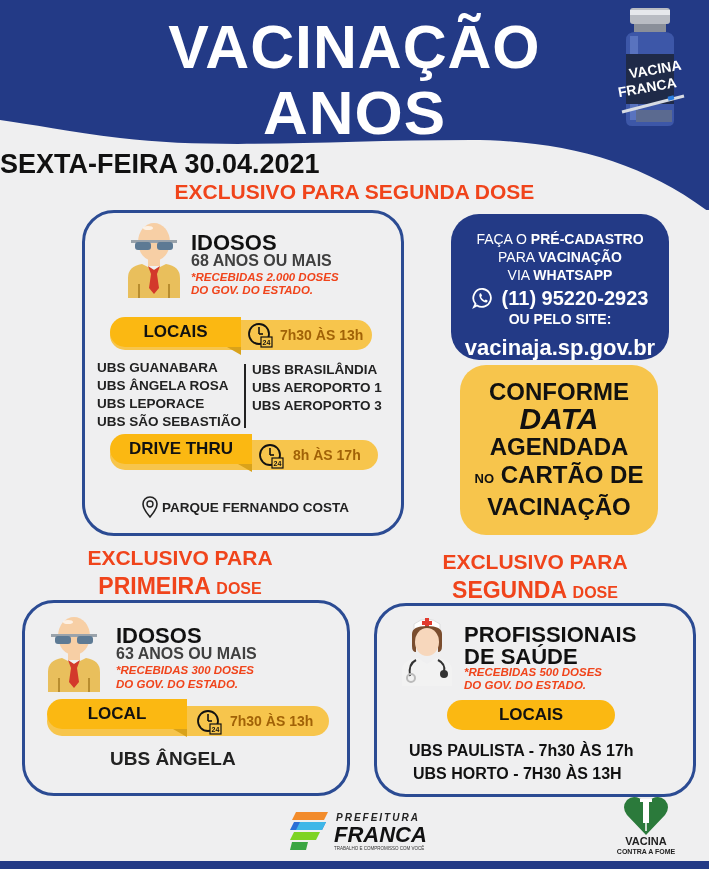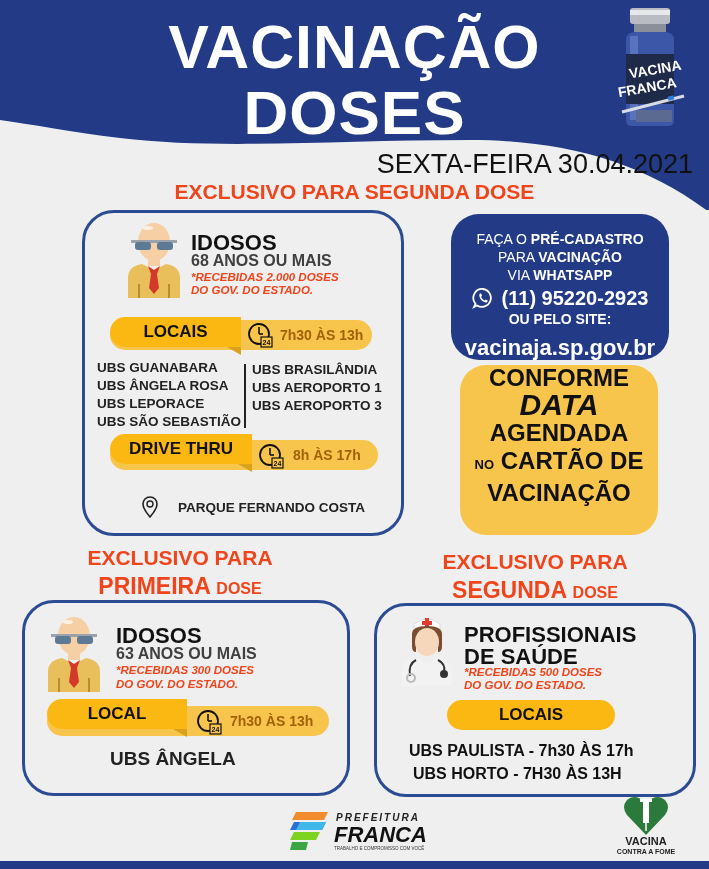--- a/index.html
+++ b/index.html
@@ -15,22 +15,22 @@
     }
     .title {
       position: absolute; left: 0; width: 709px; text-align: center;
       color: #fff; font-weight: bold; letter-spacing: 1px;
       font-family: "Liberation Sans", sans-serif;
     }
     .title.l1 { top: 14px; font-size: 62px; line-height: 66px; transform: scaleX(0.98); }
     .title.l2 { top: 80px; font-size: 62px; line-height: 66px; }
     .vial { position: absolute; left: 618px; top: 6px; width: 72px; height: 122px; }
     .date {
-      position: absolute; top: 148px; left: 0; width: 693px; text-align: right;
-      font-size: 27px; font-weight: normal; color: #111; line-height: 32px;
+      position: absolute; top: 148px; left: 0; width: 693px; text-align: left;
+      font-size: 27px; font-weight: bold; color: #111; line-height: 32px;
     }
     .excl-top {
       position: absolute; top: 180px; left: 0; width: 709px; text-align: center;
       font-size: 21px; font-weight: bold; color: #f0441b; line-height: 24px;
     }
     .box {
       position: absolute; border: 3px solid #2b4b93; border-radius: 32px;
       background: transparent;
     }
     .avatar { position: absolute; }
@@ -46,32 +46,33 @@
     }
     .pill-tag::after {
       content: ""; position: absolute; right: 0; bottom: -8px;
       border-right: 0 solid transparent; border-left: 14px solid transparent;
       border-top: 8px solid #d9a21a;
     }
     .clock { position: absolute; width: 26px; height: 26px; }
     .pill-time { position: absolute; font-weight: bold; font-size: 14px; line-height: 30px; color: #a16207; }
     .loc { position: absolute; font-weight: bold; font-size: 13.5px; line-height: 18px; color: #222; white-space: nowrap; }
     .vsep { position: absolute; width: 1.5px; background: #222; }
-    .pin-row { position: absolute; display: flex; align-items: center; gap: 20px; font-size: 13.5px; font-weight: bold; color: #222; }
+    .pin-row { position: absolute; display: flex; align-items: center; gap: 4px; font-size: 13.5px; font-weight: bold; color: #222; }
     .wa-box {
       position: absolute; left: 451px; top: 214px; width: 218px; height: 146px;
       background: #233a86; border-radius: 28px; color: #fff; text-align: center;
     }
     .wa-line { font-size: 14px; font-weight: bold; line-height: 18px; }
     .wa-line .light { font-weight: normal; }
     .wa-phone { display: flex; justify-content: center; align-items: center; gap: 8px; font-weight: bold; font-size: 20px; line-height: 24px; margin-top: 2px; }
     .wa-site { font-size: 22px; font-weight: bold; line-height: 28px; margin-top: 6px; }
     .yellow-box {
       position: absolute; left: 460px; top: 365px; width: 198px; height: 170px;
       background: #f7c54c; border-radius: 26px; text-align: center; color: #111; font-weight: bold;
+      padding-top: 14px;
     }
     .yb1 { font-size: 24px; line-height: 26px; }
     .yb2 { font-size: 30px; line-height: 28px; font-style: italic; }
     .yb3 { font-size: 24px; line-height: 28px; }
     .yb4 { font-size: 24px; line-height: 28px; }
     .yb4 .small { font-size: 13px; }
     .yb5 { font-size: 24px; line-height: 28px; }
     .section-head {
       position: absolute; text-align: center; font-weight: bold; color: #f0441b;
     }
@@ -82,21 +83,21 @@
     .logo-vacina { position: absolute; left: 612px; top: 795px; width: 68px; height: 68px; text-align: center; }
   </style>
 </head>
 <body>
 
 <svg class="header-bg" viewBox="0 0 709 210" preserveAspectRatio="none">
   <path d="M0 0 H709 V212 C640 160 560 140 470 140 C330 140 220 150 120 138 C70 132 30 124 0 120 Z" fill="#233a86"></path>
 </svg>
 
 <div class="title l1">VACINAÇÃO</div>
-<div class="title l2">DOSES</div>
+<div class="title l2">ANOS</div>
 
 <svg class="vial" viewBox="0 0 72 122">
   <rect x="12" y="2" width="40" height="16" rx="3" fill="#b9bcc3"></rect>
   <rect x="12" y="4" width="40" height="5" fill="#e6e8ec"></rect>
   <rect x="16" y="18" width="32" height="8" fill="#8a8f99"></rect>
   <path d="M8 34 Q8 26 18 26 H46 Q56 26 56 34 V114 Q56 120 50 120 H14 Q8 120 8 114 Z" fill="#3d57a8"></path>
   <rect x="12" y="30" width="8" height="84" fill="#6d85cf" opacity="0.6"></rect>
   <rect x="8" y="48" width="48" height="50" fill="#1f2a48"></rect>
   <text x="38" y="68" font-family="Liberation Sans, sans-serif" font-weight="bold" font-size="14" fill="#fff" text-anchor="middle" transform="rotate(-10 38 68)">VACINA</text>
   <text x="30" y="86" font-family="Liberation Sans, sans-serif" font-weight="bold" font-size="14" fill="#fff" text-anchor="middle" transform="rotate(-10 30 86)">FRANCA</text>

